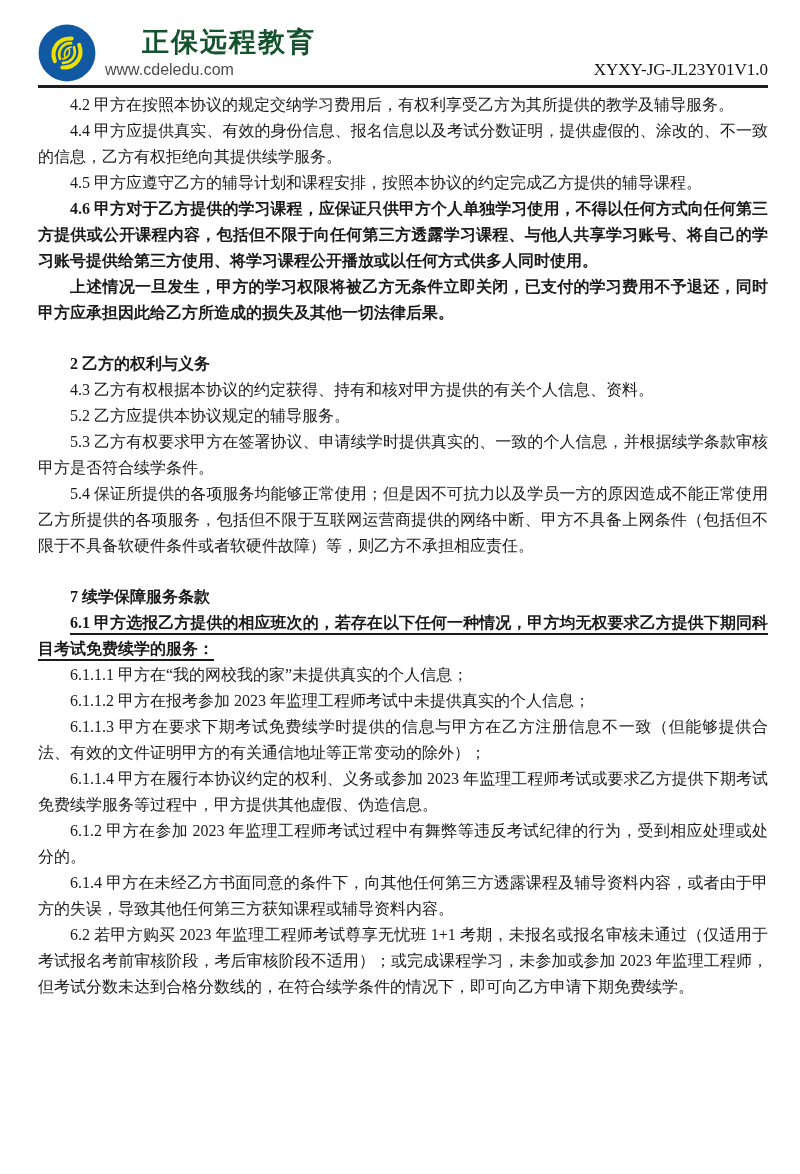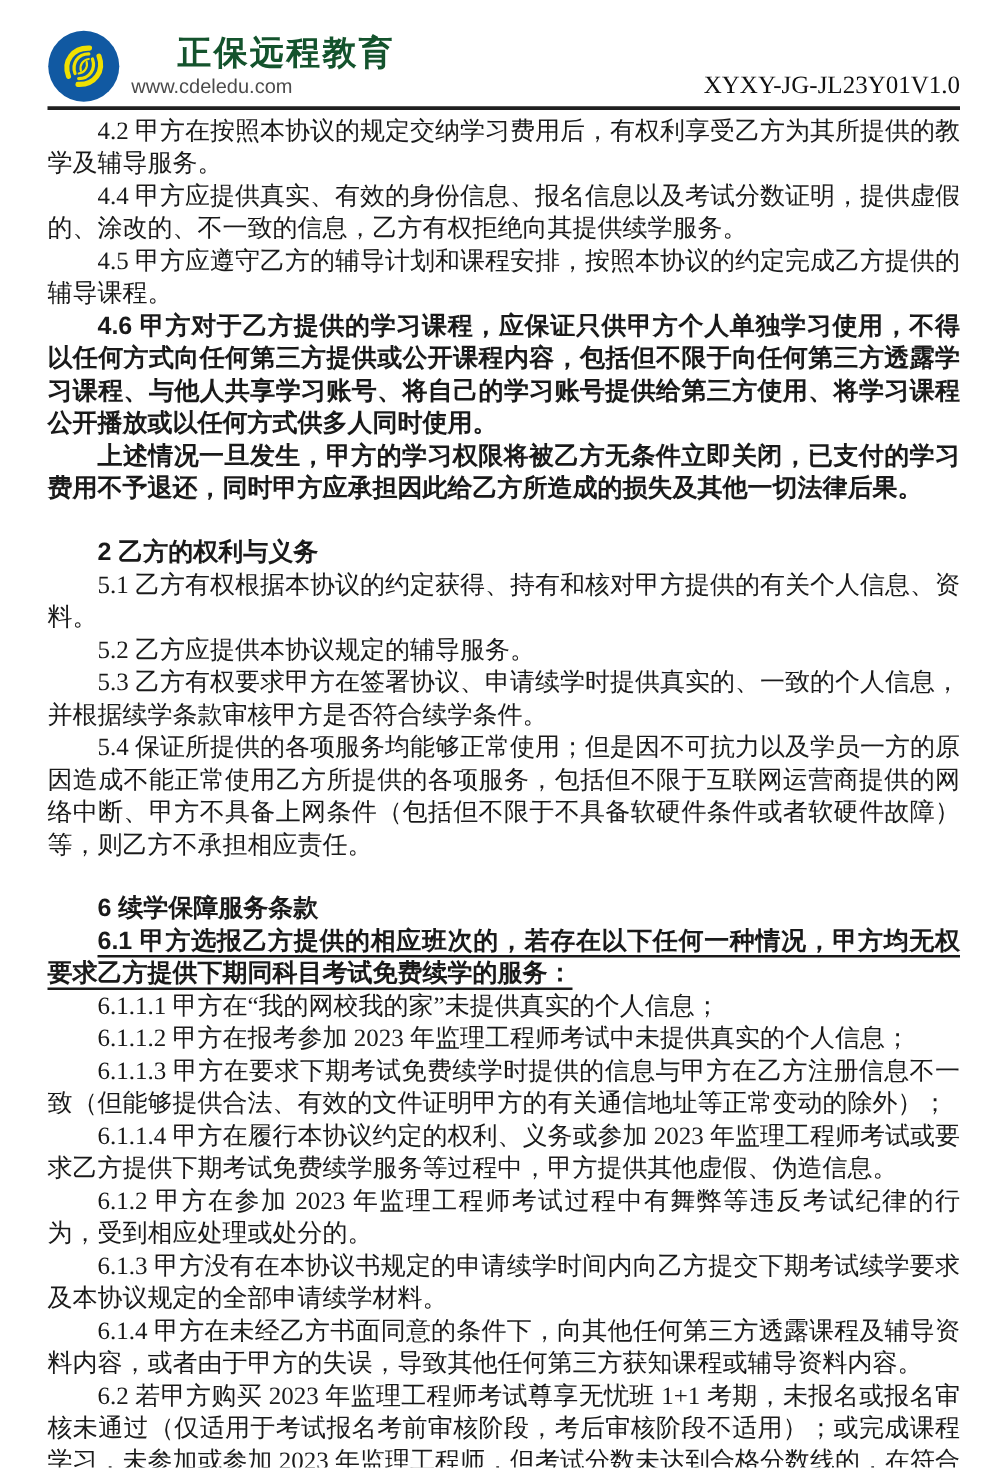--- a/index.html
+++ b/index.html
@@ -37,38 +37,38 @@
   }
   .brand-site {
     font-family: "Liberation Sans", "DejaVu Sans", sans-serif;
     font-weight: 400;
     font-size: 16px;
     color: #4b4b4b;
     margin-top: 3px;
   }
   .doc-code {
     font-family: "Liberation Serif", "DejaVu Serif", serif;
-    font-size: 20px;
+    font-size: 17px;
     color: #111111;
     margin-bottom: 2px;
   }
   
   .body-text { margin-top: 4px; }
   .para {
     margin: 0;
-    font-size: 20px;
+    font-size: 16px;
     line-height: 26px;
     text-align: justify;
     text-indent: 2em;
     color: #1a1a1a;
   }
   .para.bold,
   .para.heading,
   .para.bold-underline {
-    font-family: Liberation Sans, sans-serif;
+    font-family: Liberation Serif, serif;
     font-weight: 700;
   }
   .para.heading { margin-top: 25px; }
   .para.bold-underline {
     text-decoration: underline;
     text-decoration-thickness: 2px;
     text-underline-offset: 5px;
   }
 </style>
 </head>
@@ -97,29 +97,28 @@
     <div class="doc-code">XYXY-JG-JL23Y01V1.0</div>
   </div>
 
   <div class="body-text" id="paragraph-host">
       <p class="para normal">4.2 甲方在按照本协议的规定交纳学习费用后，有权利享受乙方为其所提供的教学及辅导服务。</p>
       <p class="para normal">4.4 甲方应提供真实、有效的身份信息、报名信息以及考试分数证明，提供虚假的、涂改的、不一致的信息，乙方有权拒绝向其提供续学服务。</p>
       <p class="para normal">4.5 甲方应遵守乙方的辅导计划和课程安排，按照本协议的约定完成乙方提供的辅导课程。</p>
       <p class="para bold">4.6 甲方对于乙方提供的学习课程，应保证只供甲方个人单独学习使用，不得以任何方式向任何第三方提供或公开课程内容，包括但不限于向任何第三方透露学习课程、与他人共享学习账号、将自己的学习账号提供给第三方使用、将学习课程公开播放或以任何方式供多人同时使用。</p>
       <p class="para bold">上述情况一旦发生，甲方的学习权限将被乙方无条件立即关闭，已支付的学习费用不予退还，同时甲方应承担因此给乙方所造成的损失及其他一切法律后果。</p>
       <p class="para heading">2 乙方的权利与义务</p>
-      <p class="para normal">5.1 乙方有权根据本协议的约定获得、持有和核对甲方提供的有关个人信息、资料。</p>
+      <p class="para normal">4.3 乙方有权根据本协议的约定获得、持有和核对甲方提供的有关个人信息、资料。</p>
       <p class="para normal">5.2 乙方应提供本协议规定的辅导服务。</p>
       <p class="para normal">5.3 乙方有权要求甲方在签署协议、申请续学时提供真实的、一致的个人信息，并根据续学条款审核甲方是否符合续学条件。</p>
       <p class="para normal">5.4 保证所提供的各项服务均能够正常使用；但是因不可抗力以及学员一方的原因造成不能正常使用乙方所提供的各项服务，包括但不限于互联网运营商提供的网络中断、甲方不具备上网条件（包括但不限于不具备软硬件条件或者软硬件故障）等，则乙方不承担相应责任。</p>
-      <p class="para heading">6 续学保障服务条款</p>
+      <p class="para heading">7 续学保障服务条款</p>
       <p class="para bold-underline">6.1 甲方选报乙方提供的相应班次的，若存在以下任何一种情况，甲方均无权要求乙方提供下期同科目考试免费续学的服务：</p>
       <p class="para normal">6.1.1.1 甲方在“我的网校我的家”未提供真实的个人信息；</p>
       <p class="para normal">6.1.1.2 甲方在报考参加 2023 年监理工程师考试中未提供真实的个人信息；</p>
       <p class="para normal">6.1.1.3 甲方在要求下期考试免费续学时提供的信息与甲方在乙方注册信息不一致（但能够提供合法、有效的文件证明甲方的有关通信地址等正常变动的除外）；</p>
       <p class="para normal">6.1.1.4 甲方在履行本协议约定的权利、义务或参加 2023 年监理工程师考试或要求乙方提供下期考试免费续学服务等过程中，甲方提供其他虚假、伪造信息。</p>
       <p class="para normal">6.1.2 甲方在参加 2023 年监理工程师考试过程中有舞弊等违反考试纪律的行为，受到相应处理或处分的。</p>
-      <p class="para normal">6.1.3 甲方没有在本协议书规定的申请续学时间内向乙方提交下期考试续学要求及本协议规定的全部申请续学材料。</p>
       <p class="para normal">6.1.4 甲方在未经乙方书面同意的条件下，向其他任何第三方透露课程及辅导资料内容，或者由于甲方的失误，导致其他任何第三方获知课程或辅导资料内容。</p>
       <p class="para normal">6.2 若甲方购买 2023 年监理工程师考试尊享无忧班 1+1 考期，未报名或报名审核未通过（仅适用于考试报名考前审核阶段，考后审核阶段不适用）；或完成课程学习，未参加或参加 2023 年监理工程师，但考试分数未达到合格分数线的，在符合续学条件的情况下，即可向乙方申请下期免费续学。</p>
     </div>
 
 </div>
 
 </body></html>

